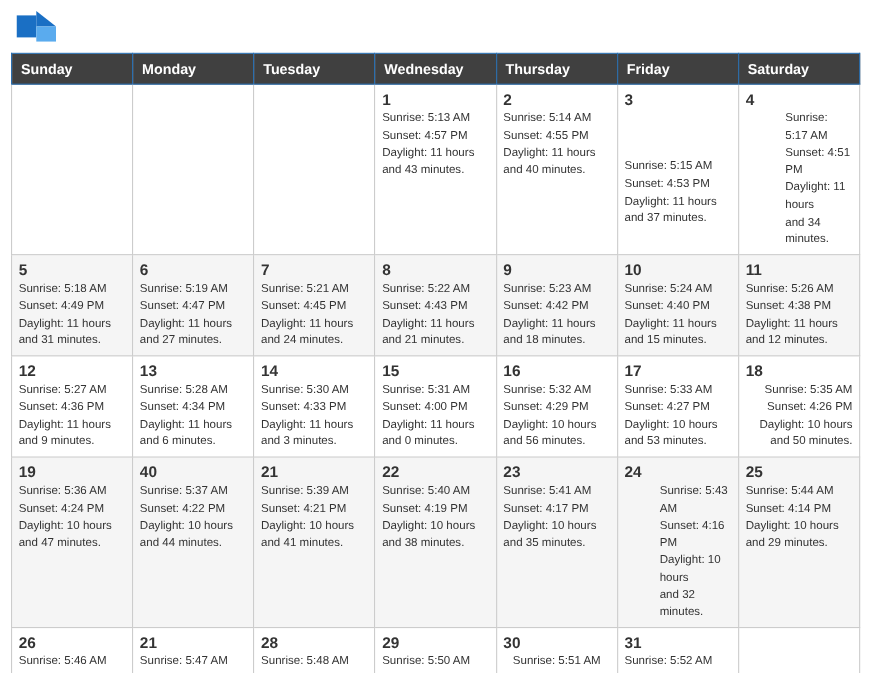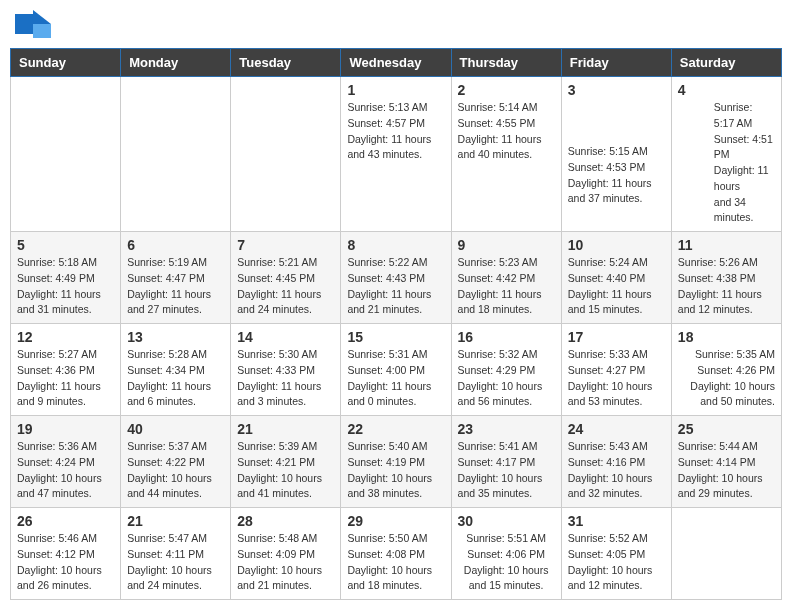--- a/index.html
+++ b/index.html
@@ -280,21 +280,21 @@
         </td>
         <td>
           <span class="day-number">23</span>
           <div class="day-info" style="white-space: pre-line;">Sunrise: 5:41 AM
 Sunset: 4:17 PM
 Daylight: 10 hours
 and 35 minutes.</div>
         </td>
         <td>
           <span class="day-number">24</span>
-          <div class="day-info" style="white-space: pre-line;">Sunrise: 5:43 AM
+          <div class="day-info" style="white-space: pre-line; margin-left: 32px;">Sunrise: 5:43 AM
 Sunset: 4:16 PM
 Daylight: 10 hours
 and 32 minutes.</div>
         </td>
         <td>
           <span class="day-number">25</span>
           <div class="day-info" style="white-space: pre-line;">Sunrise: 5:44 AM
 Sunset: 4:14 PM
 Daylight: 10 hours
 and 29 minutes.</div>

